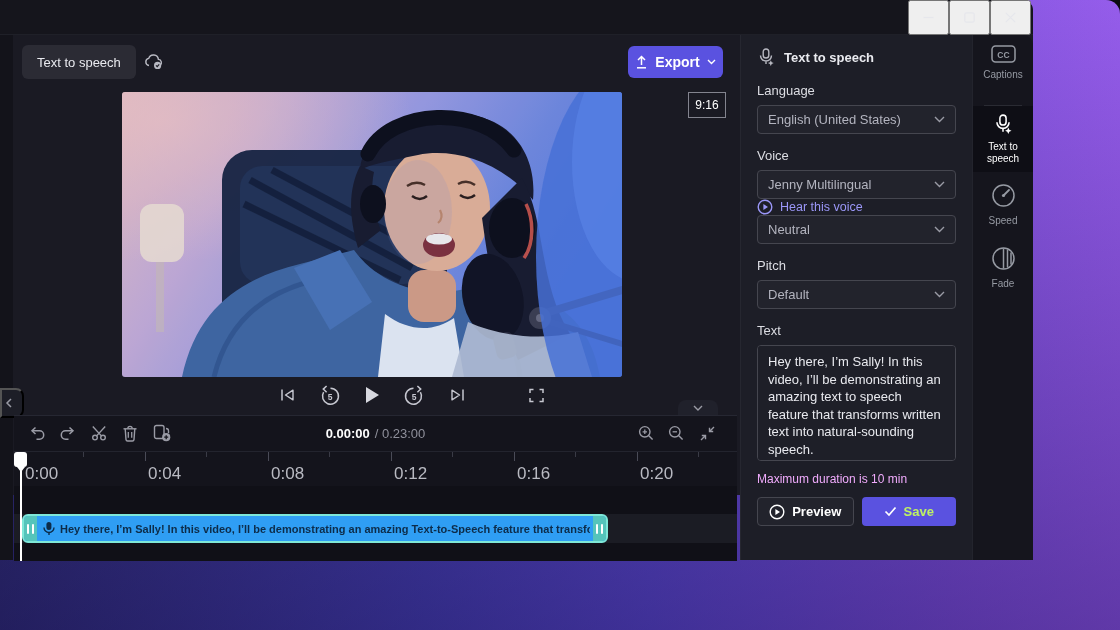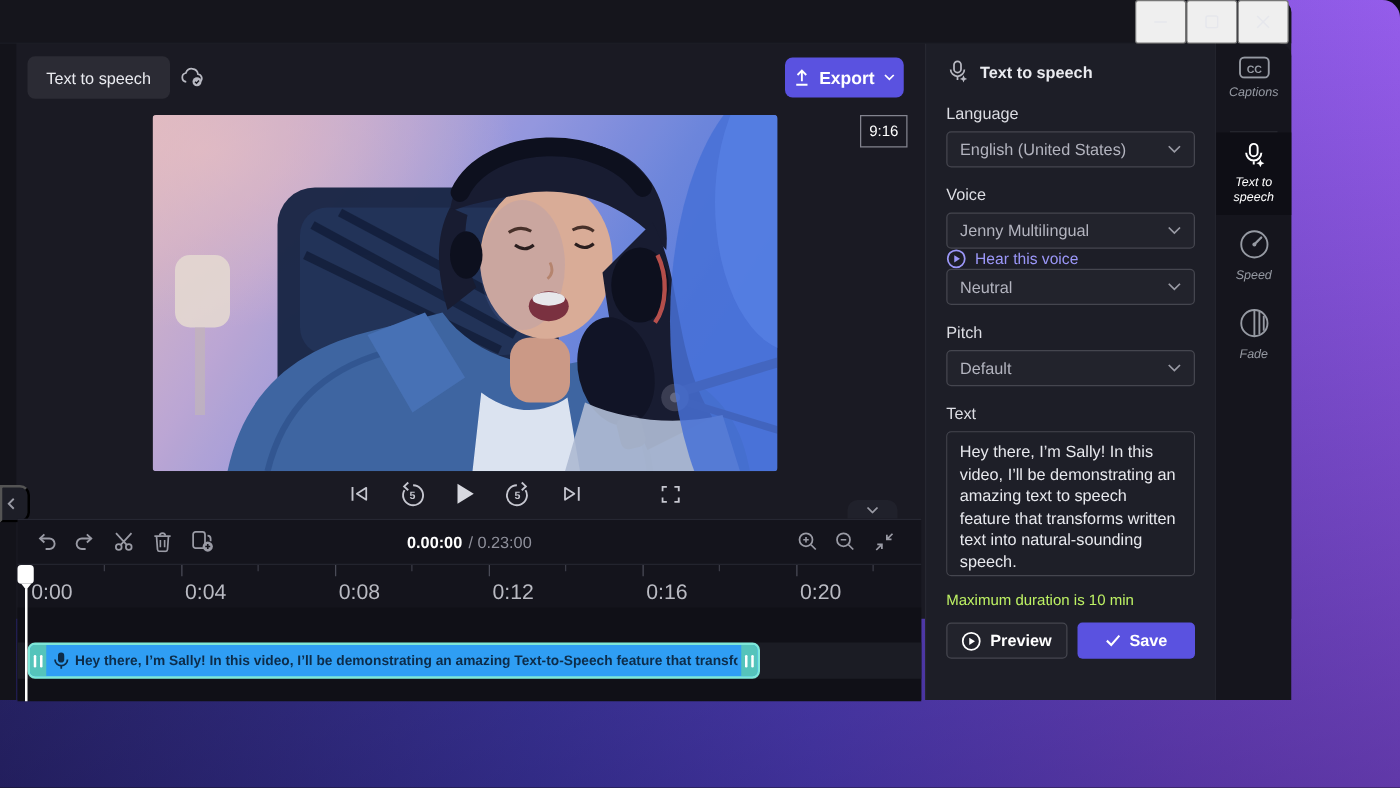--- a/index.html
+++ b/index.html
@@ -76,33 +76,33 @@
   .p-title{font-size:13px;font-weight:bold;color:#e9eaef;}
   .lbl{font-size:13px;color:#dcdde3;margin:14px 0 7px;}
   .sel{height:29px;border:1px solid #45464f;border-radius:4px;background:#22232c;display:flex;
     align-items:center;padding:0 10px;color:#b3b4bf;font-size:13px;width:100%;}
   .sel .chev{margin-left:auto;color:#9a9ba5;display:flex;}
   .hear{margin-top:0;display:flex;align-items:center;gap:7px;color:#9b97f8;font-size:12.5px;
     font-weight:normal;background:none;border:none;font-family:"Liberation Sans",sans-serif;}
   .txt{width:100%;height:116px;background:#1e1f28;border:1px solid #45464f;border-radius:4px;
     color:#e8e9ee;font-size:13px;line-height:1.35;padding:7px 10px;resize:none;
     font-family:"Liberation Sans",sans-serif;}
-  .maxdur{margin-top:7px;font-size:12px;color:#bef264;}
+  .maxdur{margin-top:7px;font-size:12px;color:#f0abfc;}
   .btn-row{margin-top:11px;display:flex;gap:8px;}
   .btn{flex:1;height:29px;border-radius:4px;font-size:13px;font-weight:bold;display:flex;
     align-items:center;justify-content:center;gap:7px;font-family:"Liberation Sans",sans-serif;}
   .btn.ghost{background:#22232c;border:1px solid #45464f;color:#fff;}
-  .btn.primary{background:#5a52e0;border:none;color:#ffffff;}
+  .btn.primary{background:#5a52e0;border:none;color:#bef264;}
 
   
   .tabstrip{position:absolute;left:972px;top:35px;width:61px;height:525px;background:#15151d;
     border-left:1px solid #23242d;border-radius:0 10px 0 0;}
   .tab{width:100%;display:flex;flex-direction:column;align-items:center;color:#969aa3;background:none;
     border:none;padding-top:10px;font-family:"Liberation Sans",sans-serif;}
-  .tab-label{font-size:10px;margin-top:6px;text-align:center;line-height:1.2;width:46px;font-style:italic;}
+  .tab-label{font-size:10px;margin-top:6px;text-align:center;line-height:1.2;width:46px;}
   .tab.active{background:#0e0e15;color:#fff;}
   .tab.active .tab-label{color:#fff;}
   .tab-div{width:38px;height:1px;background:#2a2b33;margin:7px auto 0;}
   .tab.captions{height:63px;} .tab.tts{height:66px;padding-top:8px;} .tab.fade{height:63px;} .tab.speed{height:63px;}
   svg{display:block;}
 </style>
 </head>
 <body>
 
 <div class="desktop"></div>

